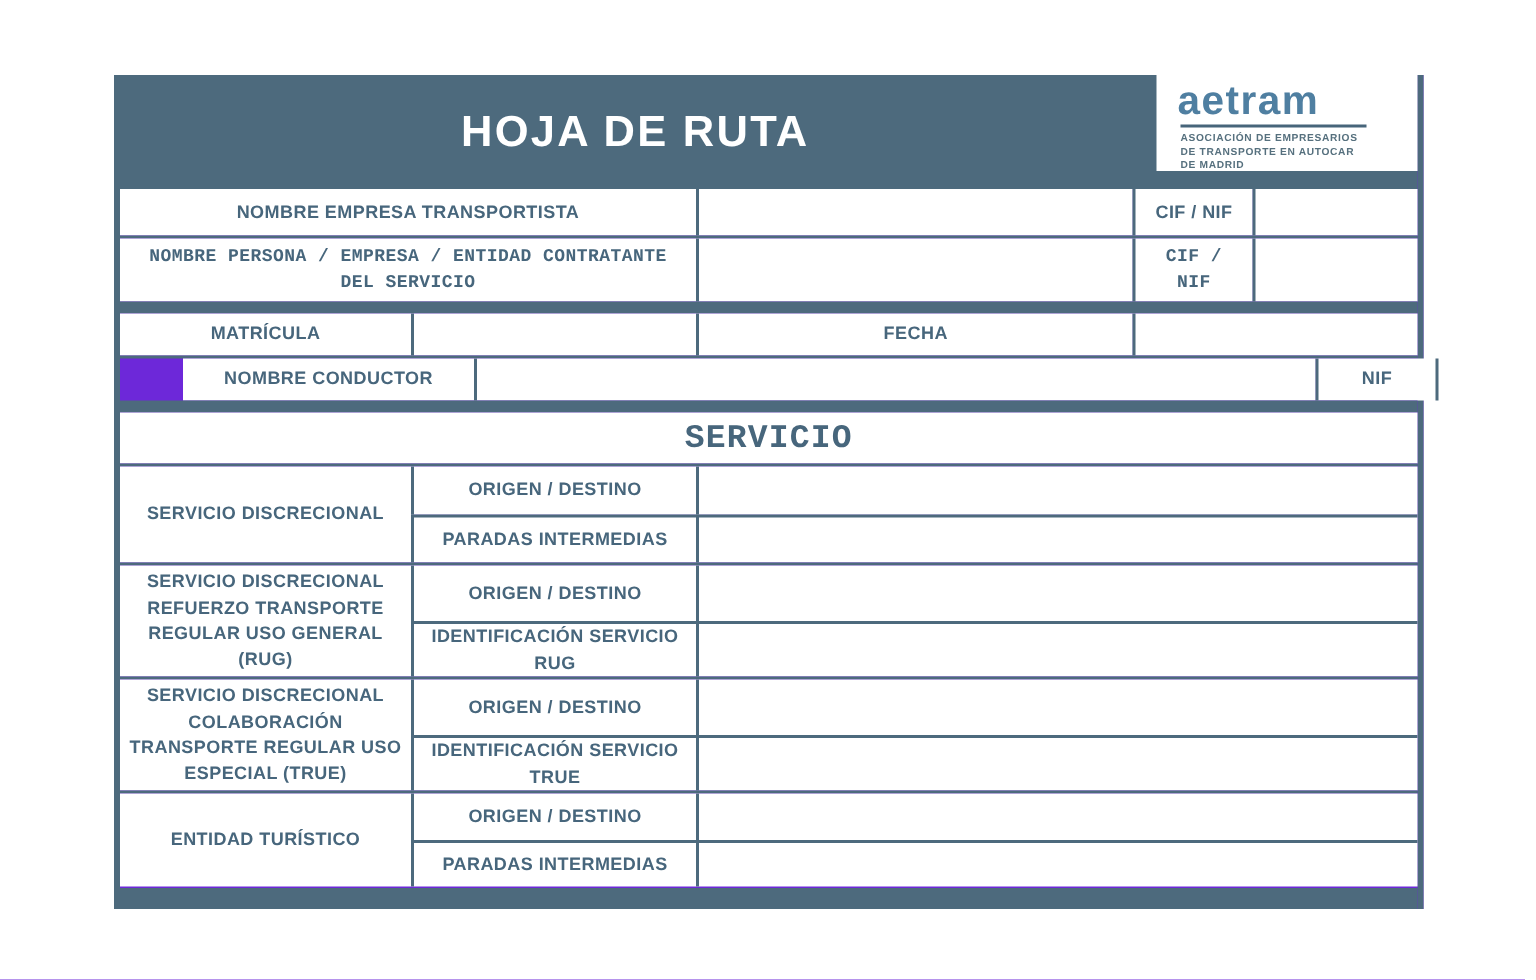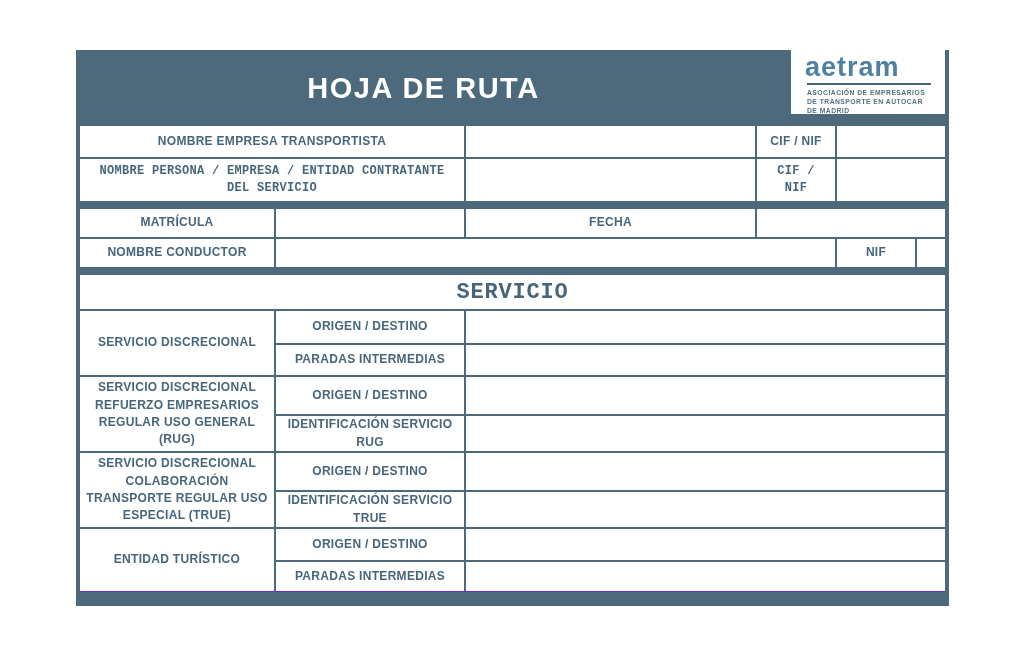--- a/index.html
+++ b/index.html
@@ -18,21 +18,21 @@
   
   .hdr{
     position:relative;height:76px;flex:0 0 76px;background:#4d6a7d;
   }
   .hdr-title{
     position:absolute;left:0;top:0;width:687px;height:76px;
     display:flex;align-items:center;justify-content:center;
     color:#ffffff;font-size:29px;font-weight:bold;letter-spacing:1.5px;
   }
   .logo-box{
-    position:absolute;right:0;top:0;width:154px;height:64px;background:#ffffff;
+    position:absolute;right:0;top:0;width:174px;height:64px;background:#ffffff;
     box-sizing:border-box;padding:4px 0 0 14px;
   }
   .logo-word{
     color:#4f7fa1;font-size:27px;font-weight:bold;letter-spacing:1px;line-height:1.0;
   }
   .logo-rule{height:2px;background:#47657a;width:124px;margin:2px 0 3px 2px;}
   .logo-small{
     color:#56707e;font-size:6.8px;font-weight:bold;letter-spacing:0.45px;line-height:1.35;
     margin-left:2px;
   }
@@ -42,21 +42,21 @@
     box-sizing:border-box;display:flex;align-items:center;justify-content:center;
     text-align:center;color:#47667c;font-weight:bold;font-size:12px;
     letter-spacing:0.3px;line-height:1.45;padding:0 6px;background:#fff;
   }
   .cell.bl{border-left:2px solid #4d6a7d;}
   .bt{border-top:2px solid #4d6a7d;}
   .divider{height:8px;flex:0 0 8px;background:#4d6a7d;}
   .r1{height:31px;flex:0 0 31px;grid-template-columns:384px 291px 80px 1fr;}
   .r2{height:44px;flex:0 0 44px;grid-template-columns:384px 291px 80px 1fr;font-family:Liberation Mono, monospace;}
   .r3{height:28px;flex:0 0 28px;grid-template-columns:194px 190px 291px 1fr;}
-  .r4{height:30px;flex:0 0 30px;grid-template-columns:194px 561px 80px 1fr;}
+  .r4{height:30px;flex:0 0 30px;grid-template-columns:194px 561px 80px 1fr;padding-left:42px;}
   .servicio-row{
     height:34px;flex:0 0 34px;display:flex;align-items:center;justify-content:center;
     color:#47667c;font-weight:bold;font-size:22px;letter-spacing:0.8px;background:#fff;font-family:Liberation Mono, monospace;
   }
   .group{grid-template-columns:194px 190px 1fr;grid-template-rows:1fr 1fr;border-top:2px solid #4d6a7d;}
   .gA{height:66px;flex:0 0 66px;}
   .gB{height:76px;flex:0 0 76px;}
   .gC{height:76px;flex:0 0 76px;}
   .gD{height:64px;flex:0 0 64px;}
   .group .glabel{grid-row:1 / 3;}
@@ -117,21 +117,21 @@
 
   <div class="grid group gA">
     <div class="cell glabel">SERVICIO DISCRECIONAL</div>
     <div class="cell bl">ORIGEN / DESTINO</div>
     <div class="cell bl"></div>
     <div class="cell bl sub2">PARADAS INTERMEDIAS</div>
     <div class="cell bl sub2"></div>
   </div>
 
   <div class="grid group gB">
-    <div class="cell glabel">SERVICIO DISCRECIONAL REFUERZO EMPRESARIOS REGULAR USO GENERAL (RUG)</div>
+    <div class="cell glabel">SERVICIO DISCRECIONAL REFUERZO TRANSPORTE REGULAR USO GENERAL (RUG)</div>
     <div class="cell bl">ORIGEN / DESTINO</div>
     <div class="cell bl"></div>
     <div class="cell bl sub2">IDENTIFICACIÓN SERVICIO RUG</div>
     <div class="cell bl sub2"></div>
   </div>
 
   <div class="grid group gC">
     <div class="cell glabel">SERVICIO DISCRECIONAL COLABORACIÓN TRANSPORTE REGULAR USO ESPECIAL (TRUE)</div>
     <div class="cell bl">ORIGEN / DESTINO</div>
     <div class="cell bl"></div>

